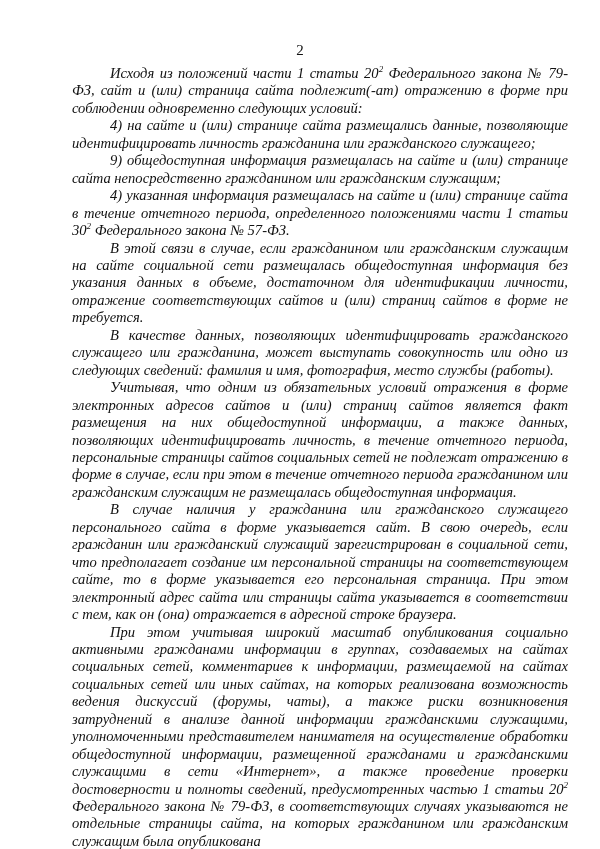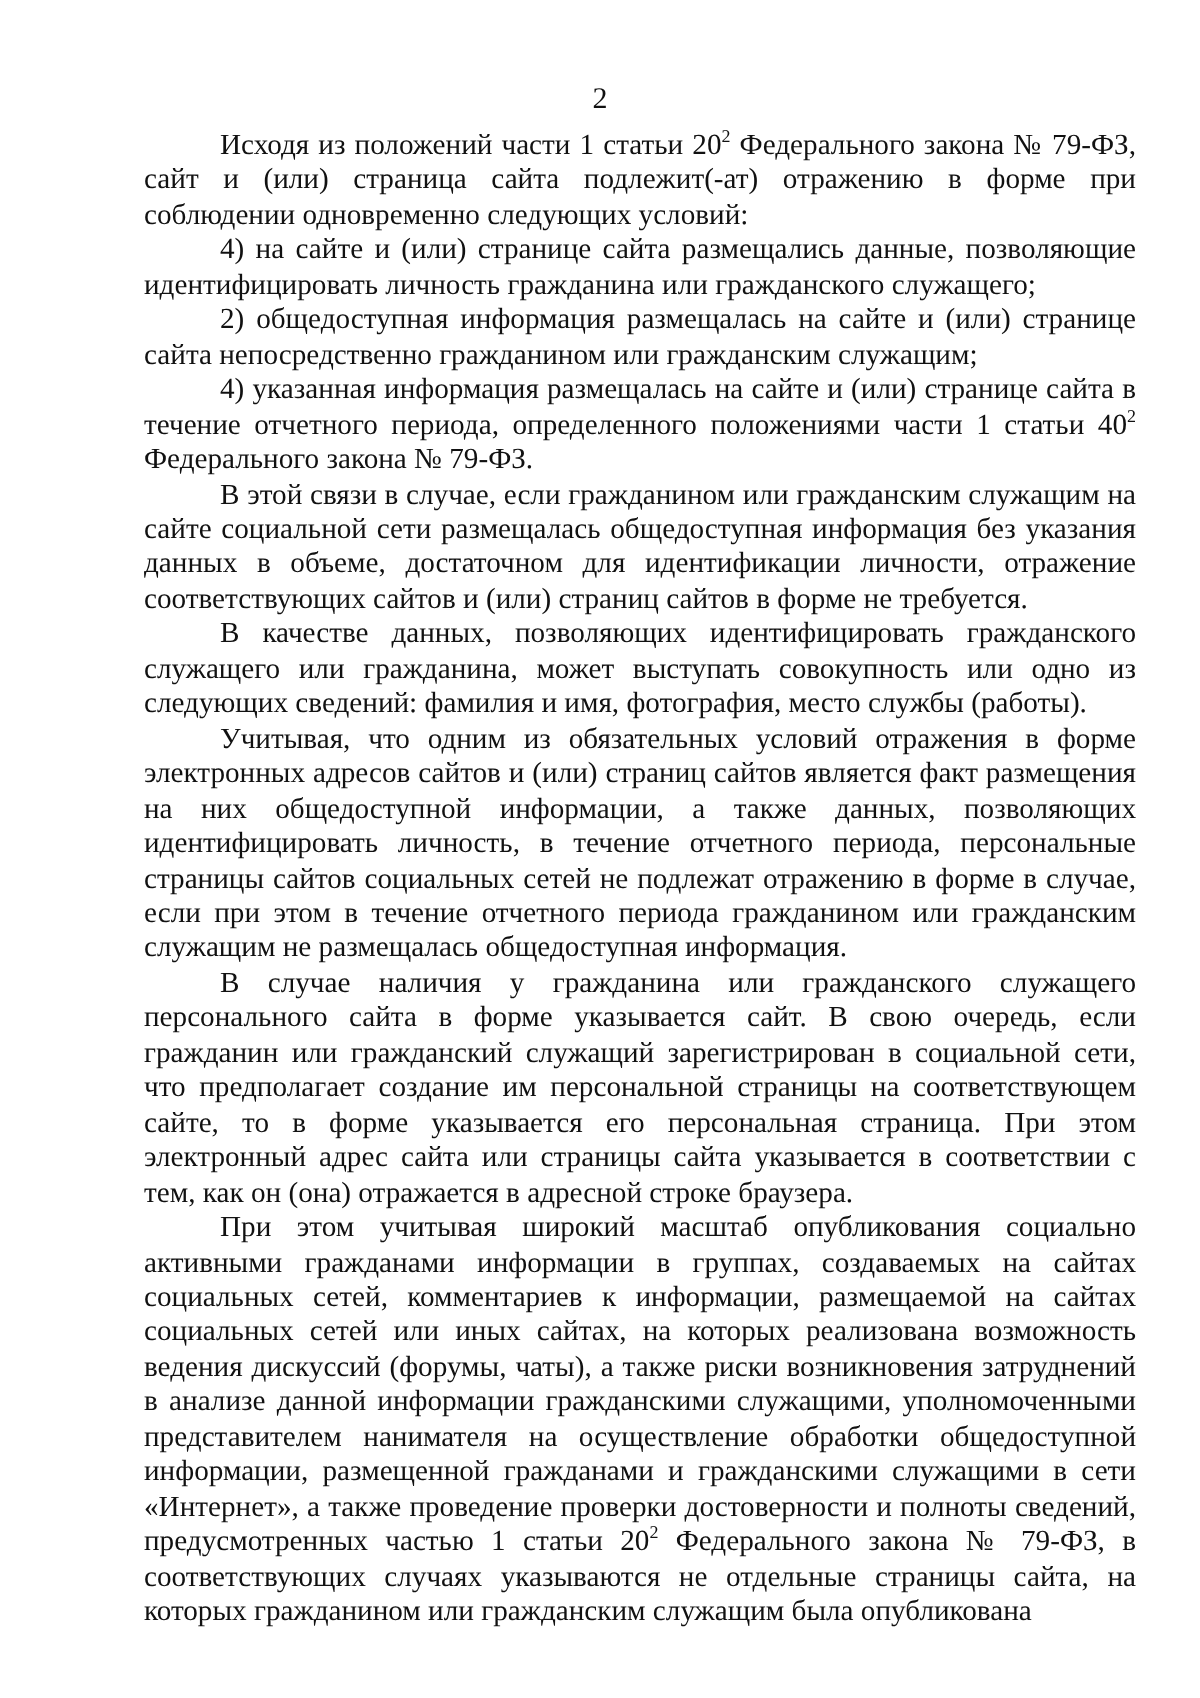--- a/index.html
+++ b/index.html
@@ -8,35 +8,35 @@
     position: absolute; left: 0; top: 0; width: 600px; height: 849px;
     background: #ffffff; color: #111111;
     font-family: "Liberation Serif", "DejaVu Serif", serif;
   }
   .page-number {
     position: absolute; top: 42px; left: 0; width: 600px; text-align: center;
     font-size: 15px; line-height: 17px;
   }
   .body-text {
     position: absolute; left: 72px; top: 65px; width: 496px;
-    font-size: 14.6px; line-height: 17.45px; text-align: justify;
+    font-size: 14.6px; line-height: 17.45px; text-align: justify; font-style: italic;
   }
   .body-text p { margin: 0; text-indent: 38px; text-align: justify; }
   sup { font-size: 9px; line-height: 0; vertical-align: 6px; }
 </style>
 </head>
 <body>
 
 <div class="page">
   <div class="page-number">2</div>
 
   <div class="body-text">
     <p><span>Исходя из положений части 1 статьи 20</span><sup>2</sup><span> Федерального закона № 79-ФЗ, сайт и (или) страница сайта подлежит(-ат) отражению в форме при соблюдении одновременно следующих условий:</span></p>
     <p>4) на сайте и (или) странице сайта размещались данные, позволяющие идентифицировать личность гражданина или гражданского служащего;</p>
-    <p>2) общедоступная информация размещалась на сайте и (или) странице сайта непосредственно гражданином или гражданским служащим;</p>
-    <p><span>4) указанная информация размещалась на сайте и (или) странице сайта в течение отчетного периода, определенного положениями части 1  статьи 40</span><sup>2</sup><span> Федерального закона № 79-ФЗ.</span></p>
+    <p>9) общедоступная информация размещалась на сайте и (или) странице сайта непосредственно гражданином или гражданским служащим;</p>
+    <p><span>4) указанная информация размещалась на сайте и (или) странице сайта в течение отчетного периода, определенного положениями части 1  статьи 30</span><sup>2</sup><span> Федерального закона № 57-ФЗ.</span></p>
     <p>В этой связи в случае, если гражданином или гражданским служащим на сайте социальной сети размещалась общедоступная информация без указания данных в объеме, достаточном для идентификации личности, отражение соответствующих сайтов и (или) страниц сайтов в форме не требуется.</p>
     <p>В качестве данных, позволяющих идентифицировать гражданского служащего или гражданина, может выступать совокупность или одно из следующих сведений: фамилия и имя, фотография, место службы (работы).</p>
     <p>Учитывая, что одним из обязательных условий отражения в форме электронных адресов сайтов и (или) страниц сайтов является факт размещения на них общедоступной информации, а также данных, позволяющих идентифицировать личность, в течение отчетного периода, персональные страницы сайтов социальных сетей не подлежат отражению в форме в случае, если при этом в течение отчетного периода гражданином или гражданским служащим не размещалась общедоступная информация.</p>
     <p>В случае наличия у гражданина или гражданского служащего персонального сайта в форме указывается сайт. В свою очередь, если гражданин или гражданский служащий зарегистрирован в социальной сети, что предполагает создание им персональной страницы на соответствующем сайте, то в форме указывается его персональная страница. При этом электронный адрес сайта или страницы сайта указывается в соответствии с тем, как он (она) отражается в адресной строке браузера.</p>
     <p><span>При этом учитывая широкий масштаб опубликования социально активными гражданами информации в группах, создаваемых на сайтах социальных сетей, комментариев к информации, размещаемой на сайтах социальных сетей или иных сайтах, на которых реализована возможность ведения дискуссий (форумы, чаты), а также риски возникновения затруднений в анализе данной информации гражданскими служащими, уполномоченными представителем нанимателя на осуществление обработки общедоступной информации, размещенной гражданами и гражданскими служащими в сети «Интернет», а также проведение проверки достоверности и полноты сведений, предусмотренных частью 1 статьи 20</span><sup>2</sup><span> Федерального закона № 79-ФЗ, в соответствующих случаях указываются не отдельные страницы сайта, на которых гражданином или гражданским служащим была опубликована</span></p>
   </div>
 </div>
 
 </body></html>

